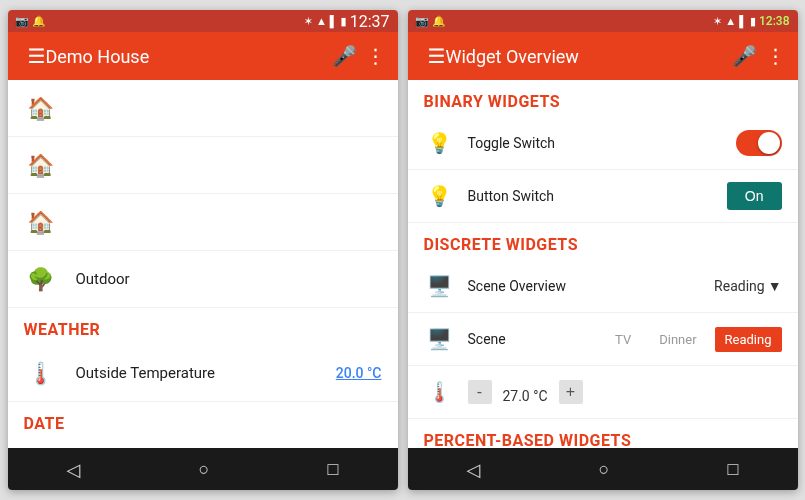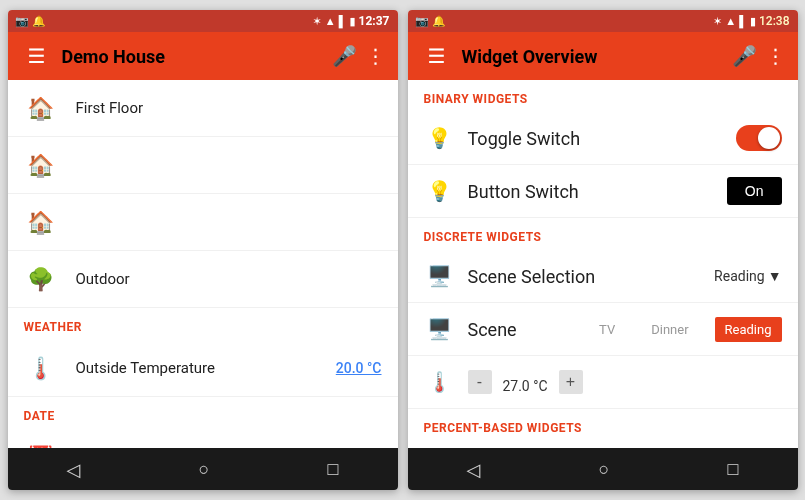--- a/index.html
+++ b/index.html
@@ -54,25 +54,25 @@
     
     .app-bar {
       background: #e8401c;
       height: 48px;
       display: flex;
       align-items: center;
       padding: 0 12px;
       flex-shrink: 0;
     }
     .app-bar-title {
-      color: #000000;
+      color: #ffffff;
       font-size: 18px;
-      font-weight: 700;
+      font-weight: 400;
       flex: 1;
-      margin-left: 16px;
+      margin-left: 0;
     }
     .app-bar-icon {
       color: #fff;
       font-size: 20px;
       cursor: pointer;
       margin-left: 8px;
     }
     
     .content {
       flex: 1;
@@ -104,21 +104,21 @@
     }
     .list-value {
       font-size: 14px;
       color: #3b82f6;
       font-weight: 500;
       text-decoration: underline;
     }
     
     .section-header {
       padding: 12px 16px 6px;
-      font-size: 12px;
+      font-size: 16px;
       font-weight: 700;
       color: #e8401c;
       letter-spacing: 0.5px;
       background: #fff;
     }
     
     .bottom-nav {
       background: #1a1a1a;
       height: 42px;
       display: flex;
@@ -143,21 +143,21 @@
       width: 32px;
       height: 32px;
       margin-right: 12px;
       display: flex;
       align-items: center;
       justify-content: center;
       font-size: 20px;
       flex-shrink: 0;
     }
     .widget-label {
-      font-size: 18px;
+      font-size: 14px;
       color: #212121;
       flex: 1;
     }
     
     .toggle-switch {
       position: relative;
       width: 46px;
       height: 26px;
     }
     .toggle-track {
@@ -172,21 +172,21 @@
       height: 22px;
       background: #fff;
       border-radius: 50%;
       position: absolute;
       top: 2px;
       right: 2px;
       box-shadow: 0 1px 3px rgba(0,0,0,0.4);
     }
     
     .on-button {
-      background: #000000;
+      background: #0f766e;
       color: #fff;
       border: none;
       padding: 6px 18px;
       font-size: 14px;
       font-weight: 500;
       border-radius: 3px;
       cursor: pointer;
     }
     
     .dropdown {
@@ -194,21 +194,21 @@
       align-items: center;
       gap: 3px;
       font-size: 14px;
       color: #333;
       cursor: pointer;
     }
     
     .scene-tabs {
       display: flex;
       align-items: flex-end;
-      gap: 16px;
+      gap: 8px;
     }
     .scene-tab {
       padding: 5px 10px;
       font-size: 13px;
       color: #999;
       cursor: pointer;
       border-radius: 2px;
     }
     .scene-tab.active {
       background: #e8401c;
@@ -251,36 +251,35 @@
     <div class="status-bar">
       <div class="status-bar-left">
         <span class="status-icon">📷</span>
         <span class="status-icon">🔔</span>
       </div>
       <div class="status-bar-right">
         <span class="status-icon">✶</span>
         <span class="status-icon">▲</span>
         <span class="status-icon">▌</span>
         <span class="status-icon">▮</span>
-        <span style="color:#fff;font-size:12px;font-weight:700;">12:37</span>
+        <span style="color:#fff;font-size:16px;font-weight:400;">12:37</span>
       </div>
     </div>
 
     <div class="app-bar">
       <span class="app-bar-icon">☰</span>
       <span class="app-bar-title">Demo House</span>
       <span class="app-bar-icon">🎤</span>
       <span class="app-bar-icon">⋮</span>
     </div>
 
     <div class="content">
 
       <div class="list-item">
         <div class="list-icon">🏠</div>
-        <span class="list-label">First Floor</span>
       </div>
       <div class="list-item">
         <div class="list-icon">🏠</div>
       </div>
       <div class="list-item">
         <div class="list-icon">🏠</div>
       </div>
       <div class="list-item">
         <div class="list-icon">🌳</div>
         <span class="list-label">Outdoor</span>
@@ -313,21 +312,21 @@
     <div class="status-bar">
       <div class="status-bar-left">
         <span class="status-icon">📷</span>
         <span class="status-icon">🔔</span>
       </div>
       <div class="status-bar-right">
         <span class="status-icon">✶</span>
         <span class="status-icon">▲</span>
         <span class="status-icon">▌</span>
         <span class="status-icon">▮</span>
-        <span style="color:#fef9c3;font-size:12px;font-weight:500;">12:38</span>
+        <span style="color:#bef264;font-size:12px;font-weight:500;">12:38</span>
       </div>
     </div>
 
     <div class="app-bar">
       <span class="app-bar-icon">☰</span>
       <span class="app-bar-title">Widget Overview</span>
       <span class="app-bar-icon">🎤</span>
       <span class="app-bar-icon">⋮</span>
     </div>
 
@@ -348,21 +347,21 @@
       <div class="widget-row">
         <div class="widget-icon">💡</div>
         <span class="widget-label">Button Switch</span>
         <button class="on-button">On</button>
       </div>
 
       <div class="section-header">DISCRETE WIDGETS</div>
 
       <div class="widget-row">
         <div class="widget-icon">🖥️</div>
-        <span class="widget-label">Scene Selection</span>
+        <span class="widget-label">Scene Overview</span>
         <div class="dropdown">
           <span>Reading</span>
           <span>▼</span>
         </div>
       </div>
 
       <div class="widget-row">
         <div class="widget-icon">🖥️</div>
         <span class="widget-label">Scene</span>
         <div class="scene-tabs">

